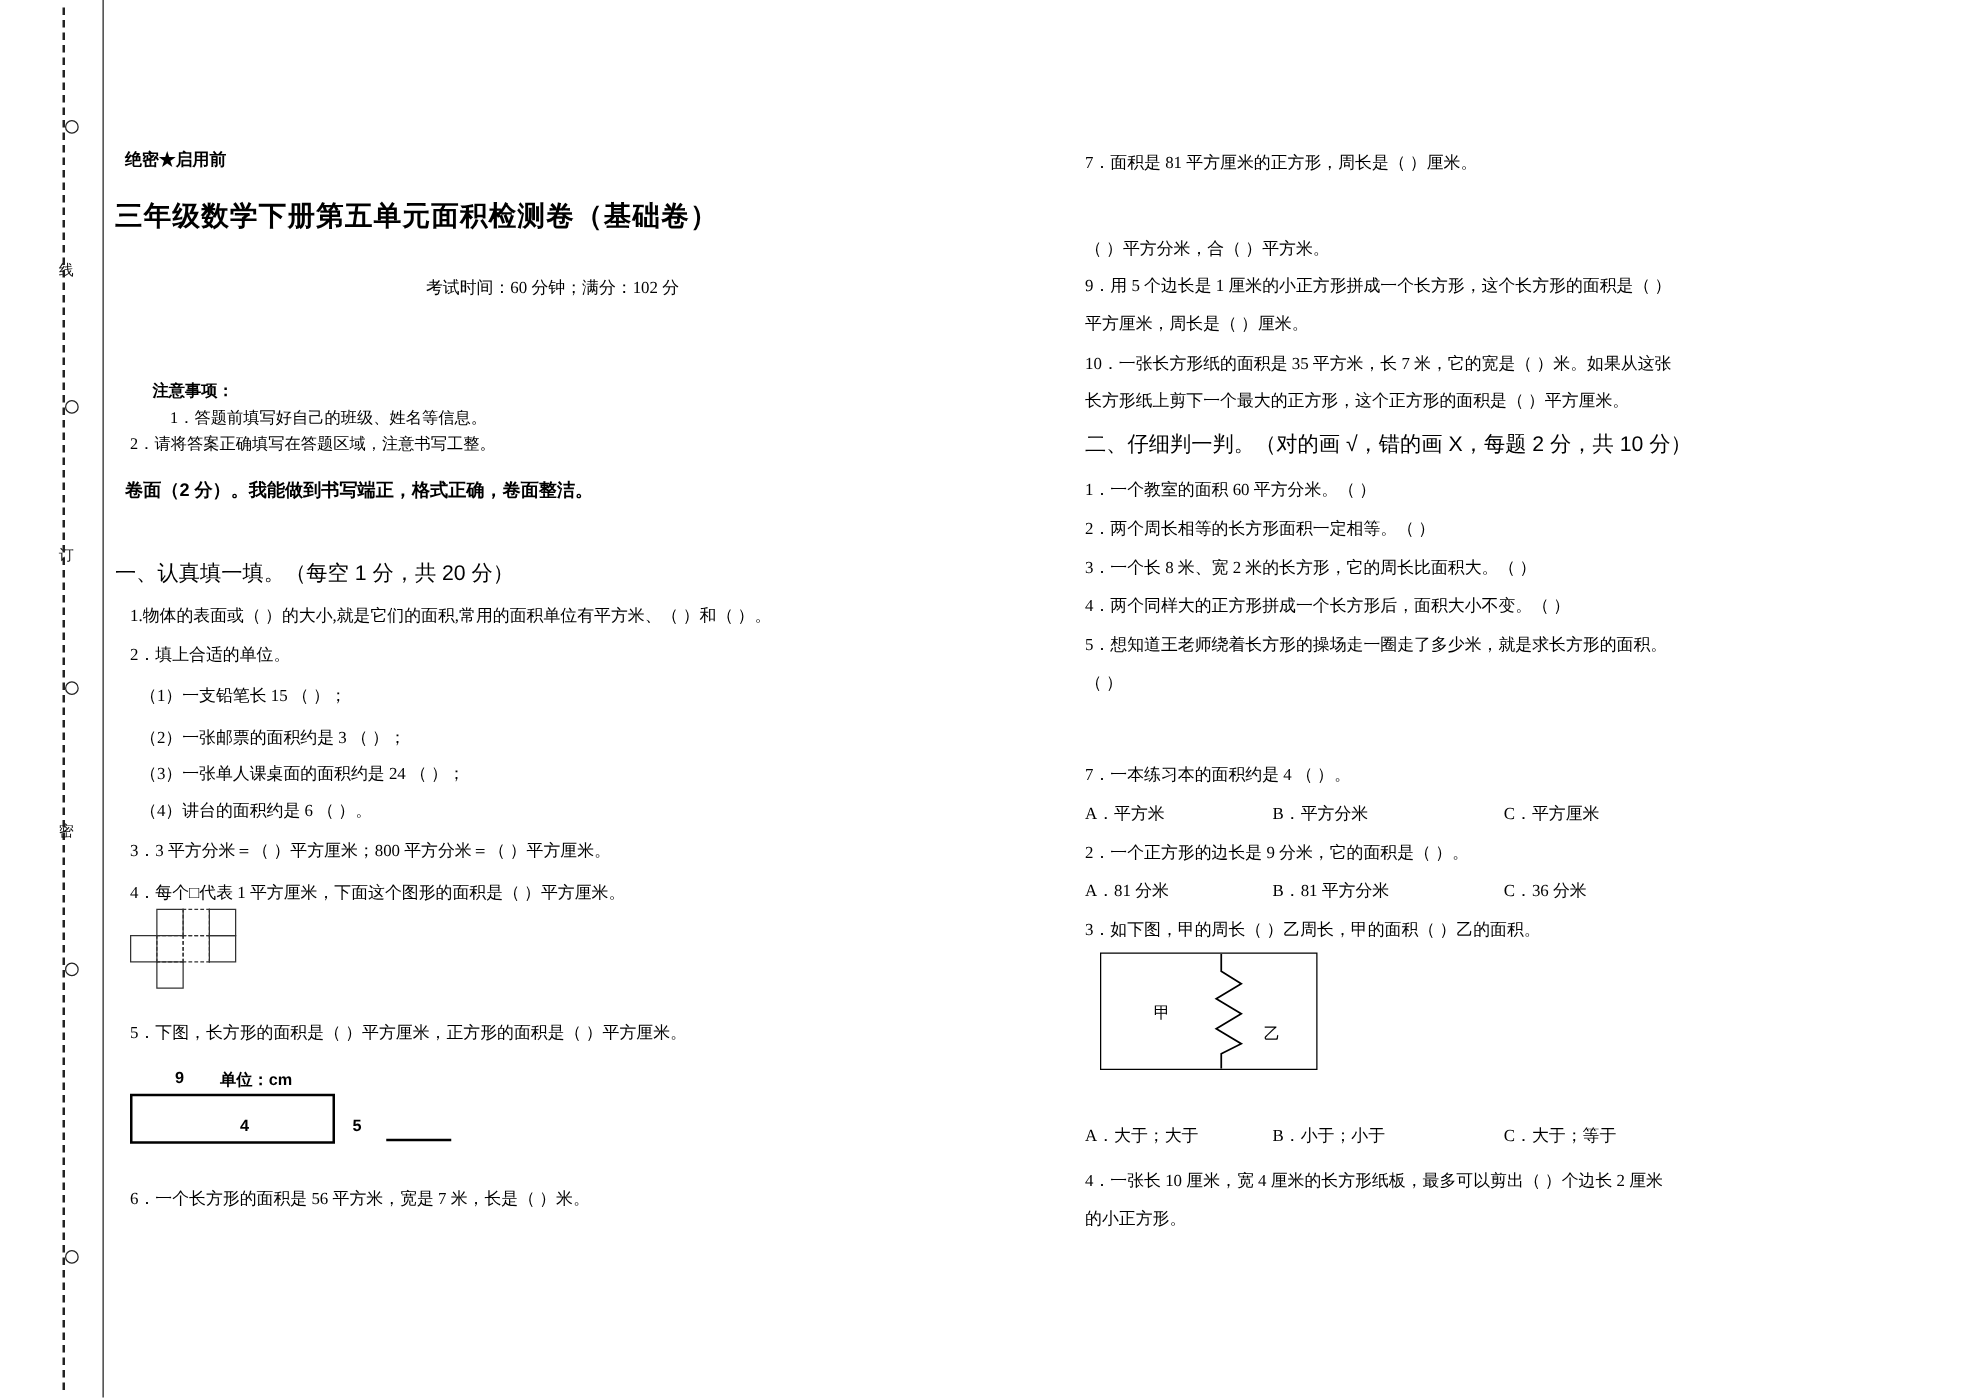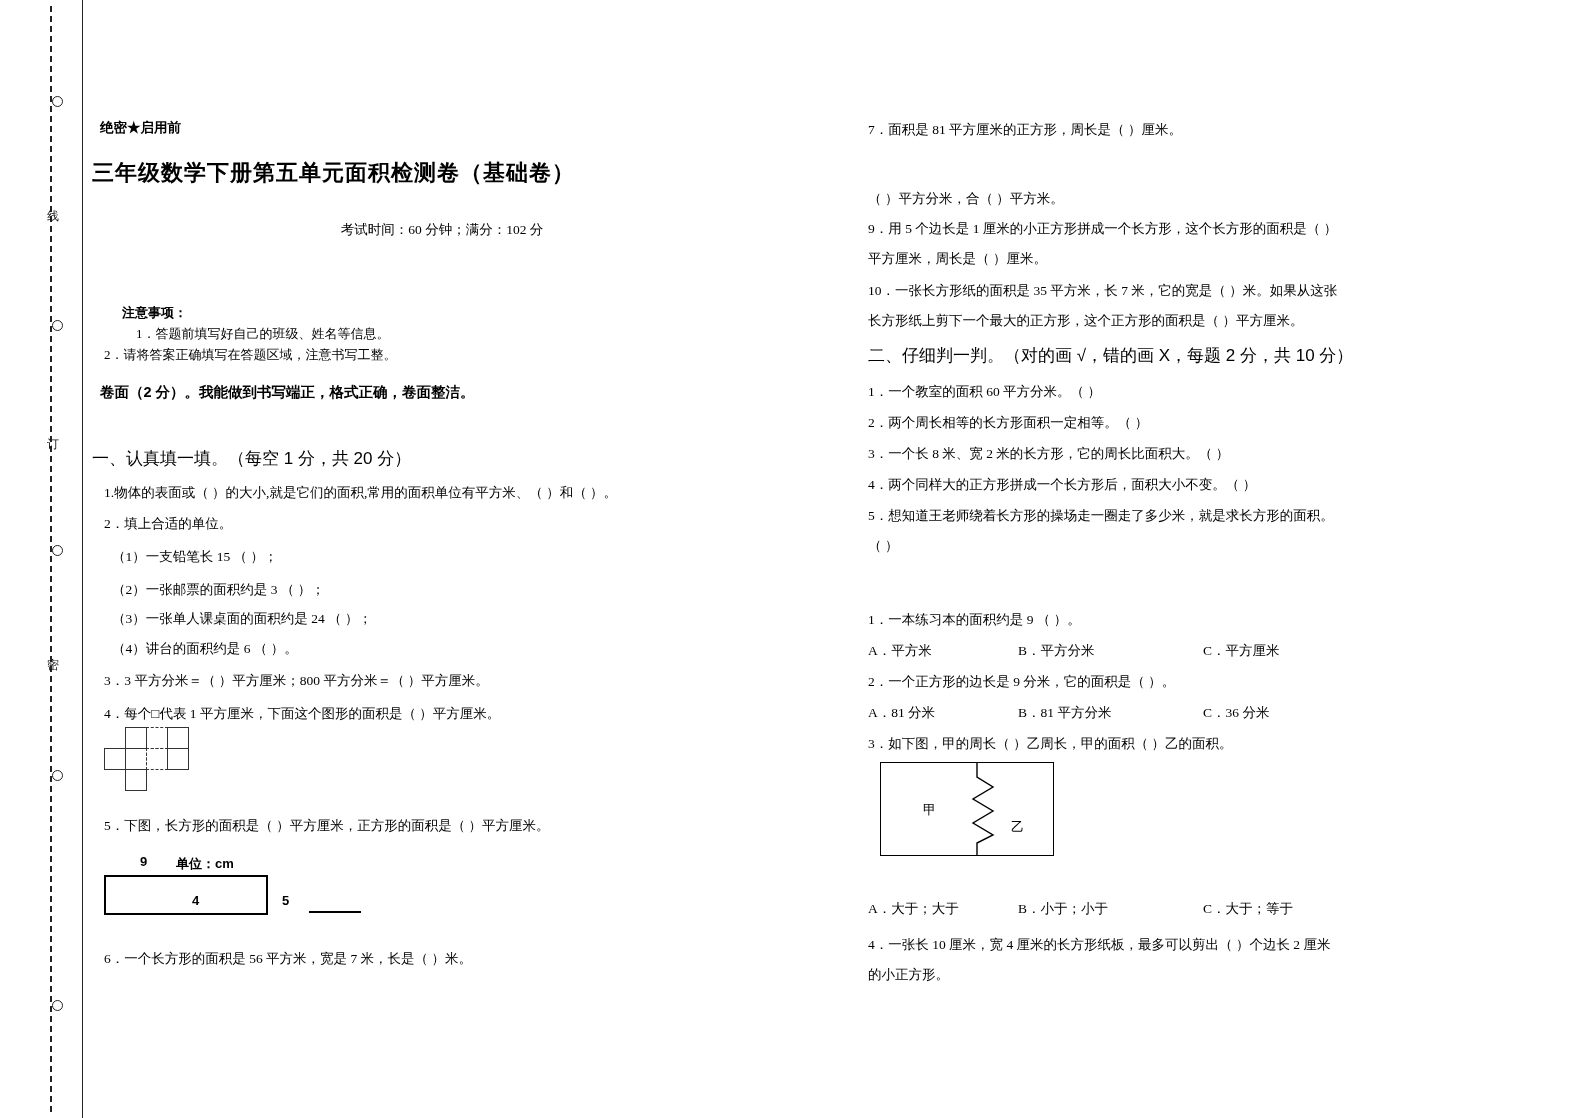--- a/index.html
+++ b/index.html
@@ -139,21 +139,21 @@
   <div class="posR q" style="top:311px">长方形纸上剪下一个最大的正方形，这个正方形的面积是（              ）平方厘米。</div>
 
   <div class="posR sec-h" style="top:344px">二、仔细判一判。（对的画 √，错的画 X，每题 2 分，共 10 分）</div>
   <div class="posR q" style="top:382px">1．一个教室的面积 60 平方分米。（            ）</div>
   <div class="posR q" style="top:413px">2．两个周长相等的长方形面积一定相等。（             ）</div>
   <div class="posR q" style="top:444px">3．一个长 8 米、宽 2 米的长方形，它的周长比面积大。（             ）</div>
   <div class="posR q" style="top:475px">4．两个同样大的正方形拼成一个长方形后，面积大小不变。（            ）</div>
   <div class="posR q" style="top:506px">5．想知道王老师绕着长方形的操场走一圈走了多少米，就是求长方形的面积。</div>
   <div class="posR q" style="top:536px">（            ）</div>
 
-  <div class="posR q" style="top:610px">1．一本练习本的面积约是 9 （            ）。</div>
+  <div class="posR q" style="top:610px">7．一本练习本的面积约是 4 （            ）。</div>
   <div class="posR q optrow" style="top:641px">
     <span class="o" style="width:150px">A．平方米</span><span class="o" style="width:185px">B．平方分米</span><span class="o">C．平方厘米</span>
   </div>
   <div class="posR q" style="top:672px">2．一个正方形的边长是 9 分米，它的面积是（        ）。</div>
   <div class="posR q optrow" style="top:703px">
     <span class="o" style="width:150px">A．81 分米</span><span class="o" style="width:185px">B．81 平方分米</span><span class="o">C．36 分米</span>
   </div>
   <div class="posR q" style="top:734px">3．如下图，甲的周长（           ）乙周长，甲的面积（           ）乙的面积。</div>
 
   <div class="figR">

